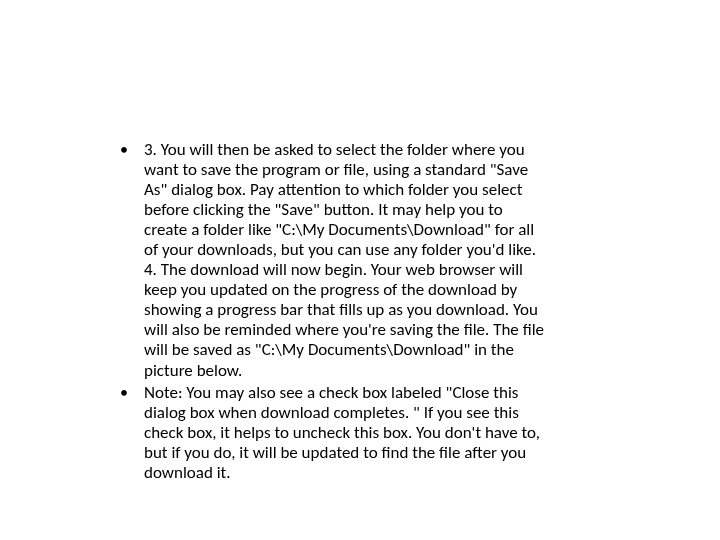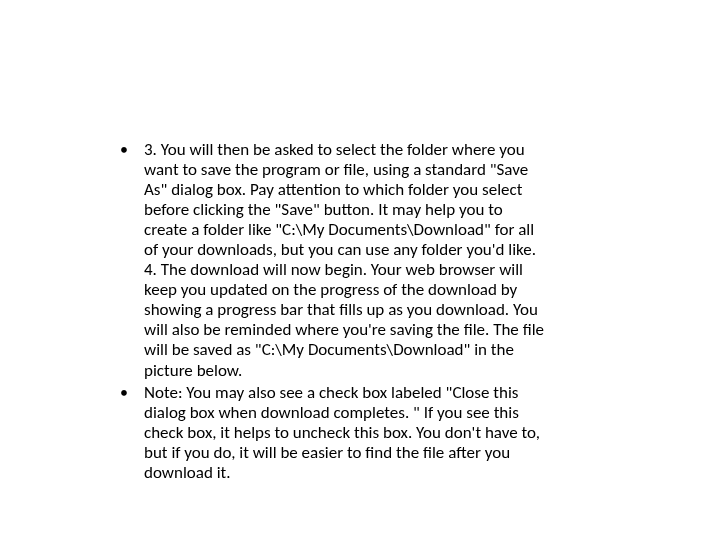--- a/index.html
+++ b/index.html
@@ -41,16 +41,16 @@
 </style>
 </head>
 <body>
 
 <div class="page">
   <ul class="bullets">
     <li>
       <span>3. You will then be asked to select the folder where you want to save the program or file, using a standard "Save As" dialog box. Pay attention to which folder you select before clicking the "Save" button. It may help you to create a folder like "C:\My Documents\Download" for all of your downloads, but you can use any folder you'd like. 4. The download will now begin. Your web browser will keep you updated on the progress of the download by showing a progress bar that fills up as you download. You will also be reminded where you're saving the file. The file will be saved as "C:\My Documents\Download" in the picture below.</span>
     </li>
     <li>
-      <span>Note: You may also see a check box labeled "Close this dialog box when download completes. " If you see this check box, it helps to uncheck this box. You don't have to, but if you do, it will be easier to find the file after you download it.</span>
+      <span>Note: You may also see a check box labeled "Close this dialog box when download completes. " If you see this check box, it helps to uncheck this box. You don't have to, but if you do, it will be updated to find the file after you download it.</span>
     </li>
   </ul>
 </div>
 
 </body></html>

